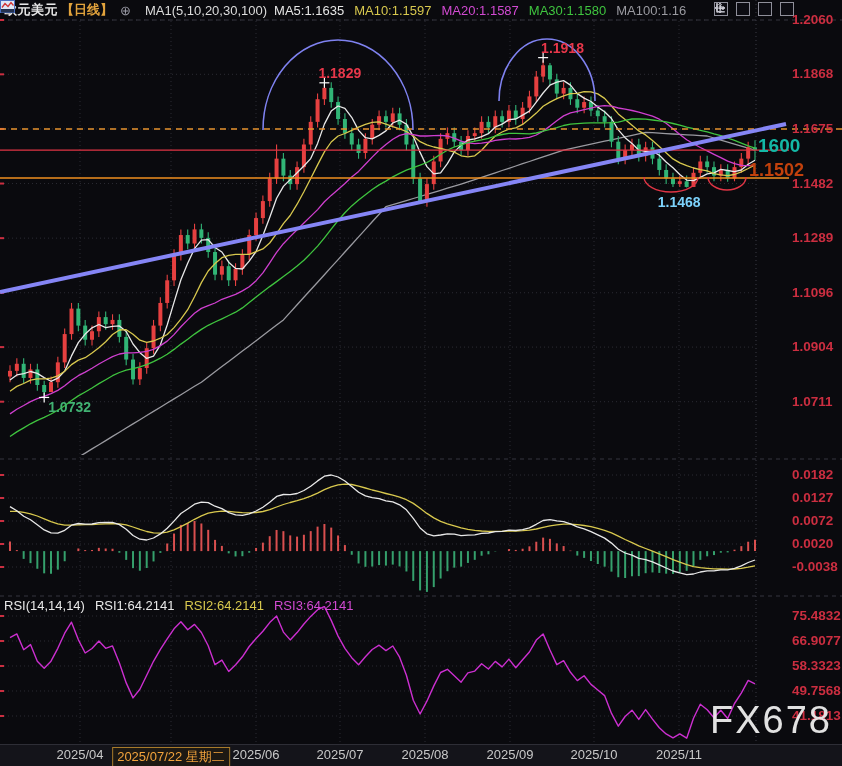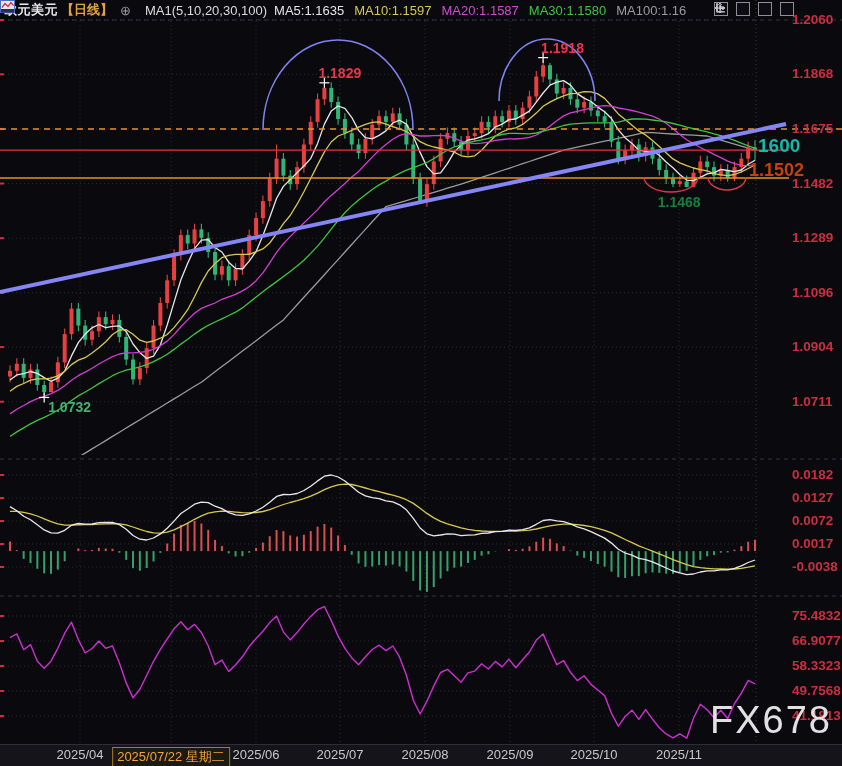--- a/index.html
+++ b/index.html
@@ -494,44 +494,50 @@
         </svg>
       </div>
       <div class="tool-btn">
         <svg width="12" height="12" viewBox="0 0 14 14">
           <path d="M3.5 1.5 V12.5 M6 7 H11.5 M9.8 5.2 L11.6 7 L9.8 8.8" fill="none" stroke="#cfcfd8" stroke-width="1.1"></path>
         </svg>
       </div>
     </div>
 
 
+  <div class="panel-header" style="top:598px;">
+    <span class="wht">RSI(14,14,14)</span>
+    <span class="wht">RSI1:64.2141</span>
+    <span class="yel">RSI2:64.2141</span>
+    <span class="mag">RSI3:64.2141</span>
+  </div>
 
   <div id="overlay">
       <div class="axis-label" style="top:12px;">1.2060</div>
       <div class="axis-label" style="top:66.32646404744222px;">1.1868</div>
       <div class="axis-label" style="top:120.93587842846546px;">1.1675</div>
       <div class="axis-label" style="top:175.54529280948805px;">1.1482</div>
       <div class="axis-label" style="top:230.1547071905113px;">1.1289</div>
       <div class="axis-label" style="top:284.7641215715346px;">1.1096</div>
       <div class="axis-label" style="top:339.0905856189767px;">1.0904</div>
       <div class="axis-label" style="top:393.7px;">1.0711</div>
       <div class="axis-label" style="top:467px;">0.0182</div>
       <div class="axis-label" style="top:490px;">0.0127</div>
       <div class="axis-label" style="top:513px;">0.0072</div>
-      <div class="axis-label" style="top:536px;">0.0017</div>
+      <div class="axis-label" style="top:536px;">0.0020</div>
       <div class="axis-label" style="top:559px;">-0.0038</div>
       <div class="axis-label" style="top:608px;">75.4832</div>
       <div class="axis-label" style="top:633.0000728822602px;">66.9077</div>
       <div class="axis-label" style="top:657.9998542354797px;">58.3323</div>
       <div class="axis-label" style="top:682.9999271177398px;">49.7568</div>
       <div class="axis-label" style="top:708px;">41.1813</div>
       <div class="anno" style="left:318.4036697247706px;top:65.36152705707903px;color:#e8374a;">1.1829</div>
       <div class="anno" style="left:541.1192660550458px;top:40.17894736842102px;color:#e8374a;">1.1918</div>
       <div class="anno" style="left:48.174311926605505px;top:398.758042994811px;color:#41b273;">1.0732</div>
-      <div class="anno" style="left:657.8165137614678px;top:193.50659747961427px;color:#15803d;">1.1468</div>
+      <div class="anno" style="left:657.8165137614678px;top:193.50659747961427px;color:#7dd3fc;">1.1468</div>
       <div class="ptag" style="left:758px;top:135.15715344699785px;color:#14b8a6;font-size:19px;">1600</div>
       <div class="ptag" style="left:749px;top:159.8862861378801px;color:#c2410c;font-size:18px;">1.1502</div>
     </div>
 
   <div class="watermark">FX678</div>
 
   <div class="datebar" id="datebar">
       <div class="dtick" style="left: 80px;">2025/04</div>
       <div class="dtick hl" style="left: 171px;">2025/07/22 星期二</div>
       <div class="dtick" style="left: 256px;">2025/06</div>

